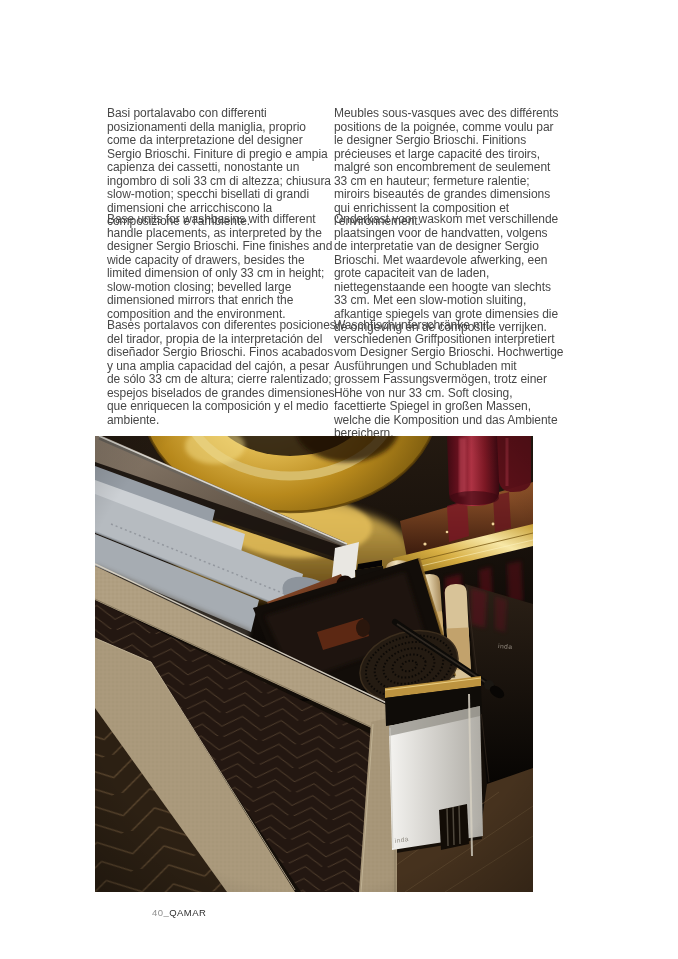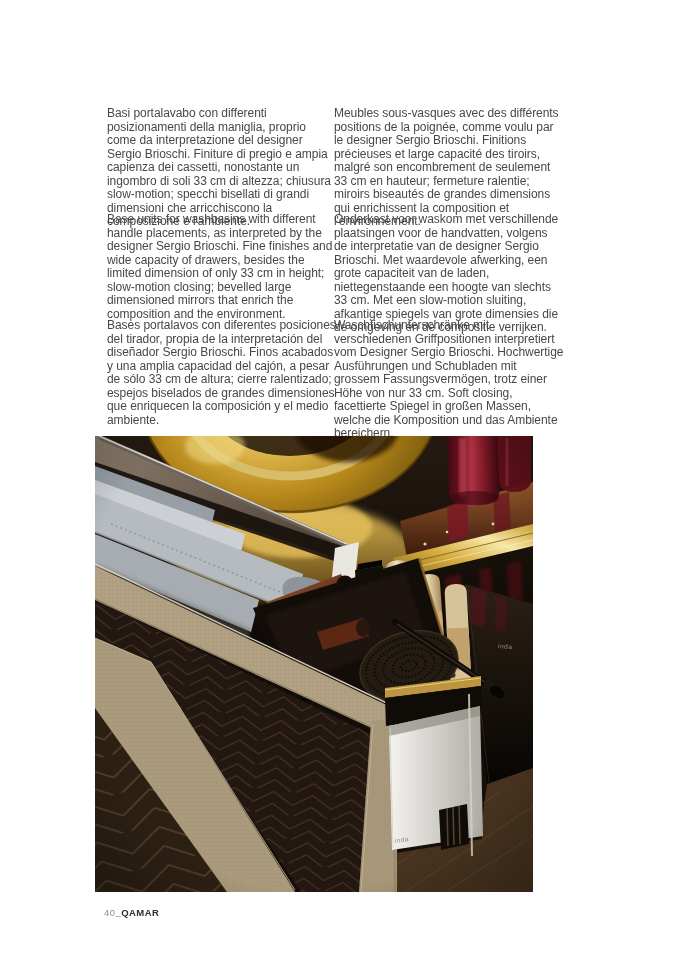--- a/index.html
+++ b/index.html
@@ -8,23 +8,23 @@
   .page{position:absolute;inset:0;background:#ffffff;}
   .col{position:absolute;top:95px;width:232px;}
   .col-left{left:95px;}
   .col-right{left:322px;}
   .para{position:absolute;margin:12px;width:230px;
         font-size:12px;line-height:13.5px;color:#474747;letter-spacing:-0.05px;}
   .p0{top:0;} .p1{top:106px;} .p2{top:212px;}
   .photo{position:absolute;left:95px;top:436px;width:438px;height:456px;overflow:hidden;}
   .photo svg{display:block;}
   .footer{position:absolute;left:104px;top:907px;font-size:9.5px;letter-spacing:.45px;}
-  .footer .num{color:#8f8f8f;font-weight:400;}
+  .footer .num{color:#8f8f8f;font-weight:400;margin-left:48px;}
   .footer .sep{color:#3a3a3a;font-weight:700;}
-  .footer .model{color:#2e2e2e;font-weight:700;}
+  .footer .model{color:#2e2e2e;font-weight:400;}
 </style>
 </head>
 <body>
 
 <div class="page">
 
   <div class="col col-left">
     <p class="para p0">Basi portalavabo con differenti posizionamenti della maniglia, proprio come da interpretazione del designer Sergio Brioschi. Finiture di pregio e ampia capienza dei cassetti, nonostante un ingombro di soli 33 cm di altezza; chiusura slow-motion; specchi bisellati di grandi dimensioni che arricchiscono la composizione e l'ambiente.</p>
     <p class="para p1">Base units for washbasins with different handle placements, as interpreted by the designer Sergio Brioschi. Fine finishes and wide capacity of drawers, besides the limited dimension of only 33 cm in height; slow-motion closing; bevelled large dimensioned mirrors that enrich the composition and the environment.</p>
     <p class="para p2">Bases portalavos con diferentes posiciones del tirador, propia de la interpretación del diseñador Sergio Brioschi. Finos acabados y una amplia capacidad del cajón, a pesar de sólo 33 cm de altura; cierre ralentizado; espejos biselados de grandes dimensiones que enriquecen la composición y el medio ambiente.</p>

